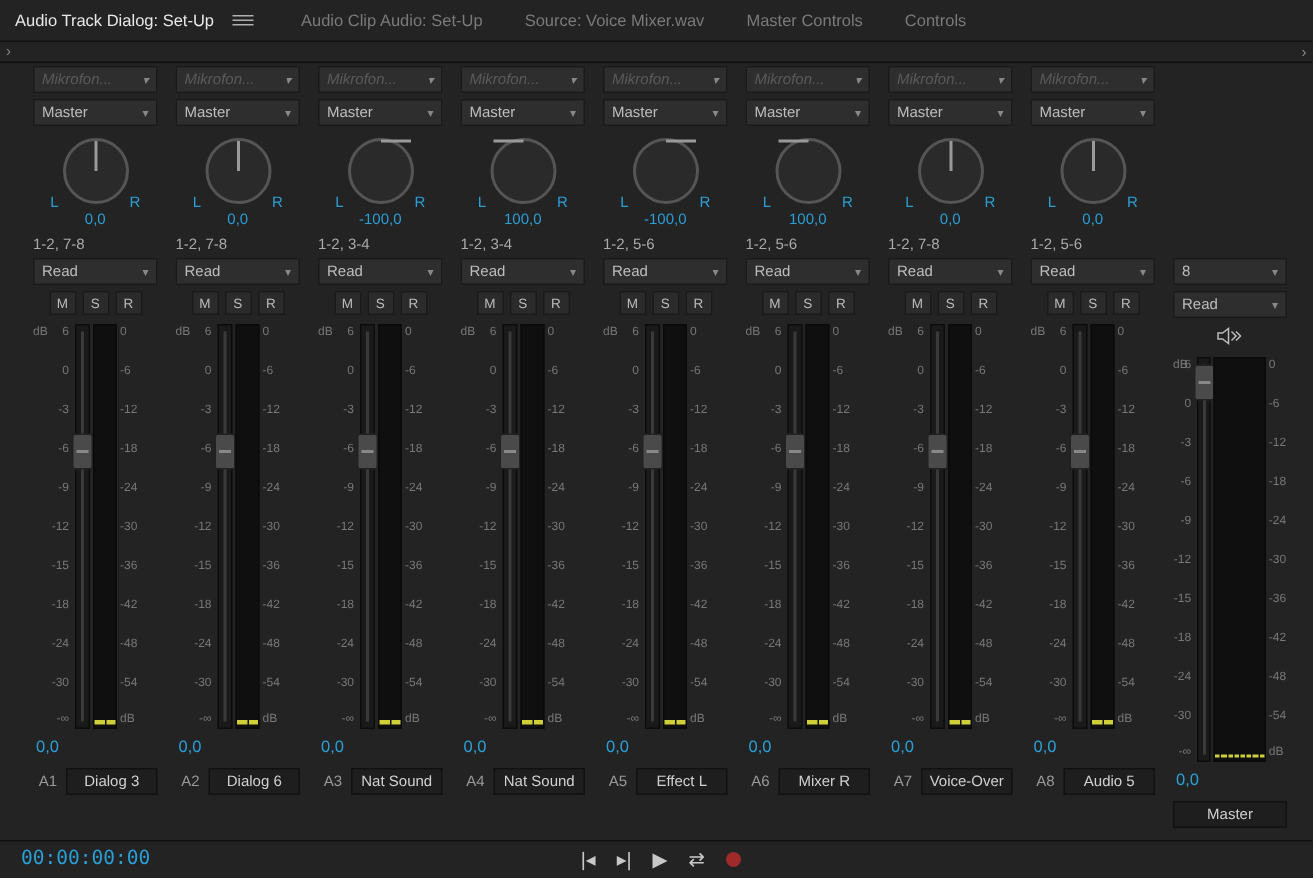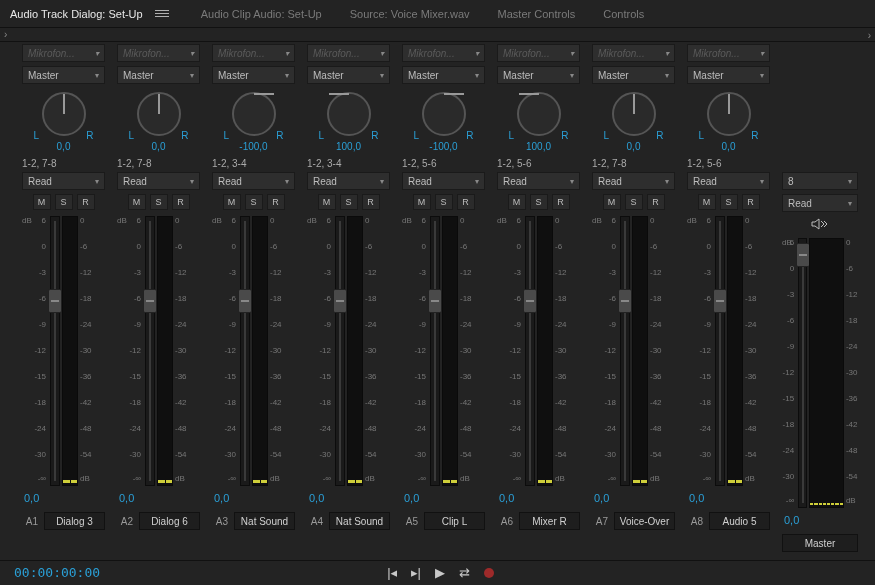--- a/index.html
+++ b/index.html
@@ -499,21 +499,21 @@
           <span style="top:156px">-36</span>
           <span style="top:182px">-42</span>
           <span style="top:208px">-48</span>
           <span style="top:234px">-54</span>
           <span style="top:258px">dB</span>
         </div>
     </div>
     <div class="val-out">0,0</div>
     <div class="track-row">
       <span class="track-id">A5</span>
-      <div class="track-name">Clip L</div>
+      <div class="track-name">Effect L</div>
     </div>
   </div>
   <div class="strip">
     <div class="input-sel">
       <span>Mikrofon...</span>
       <span class="caret">▾</span>
     </div>
     <div class="output-sel">
       <span>Master</span>
       <span class="caret">▾</span>

